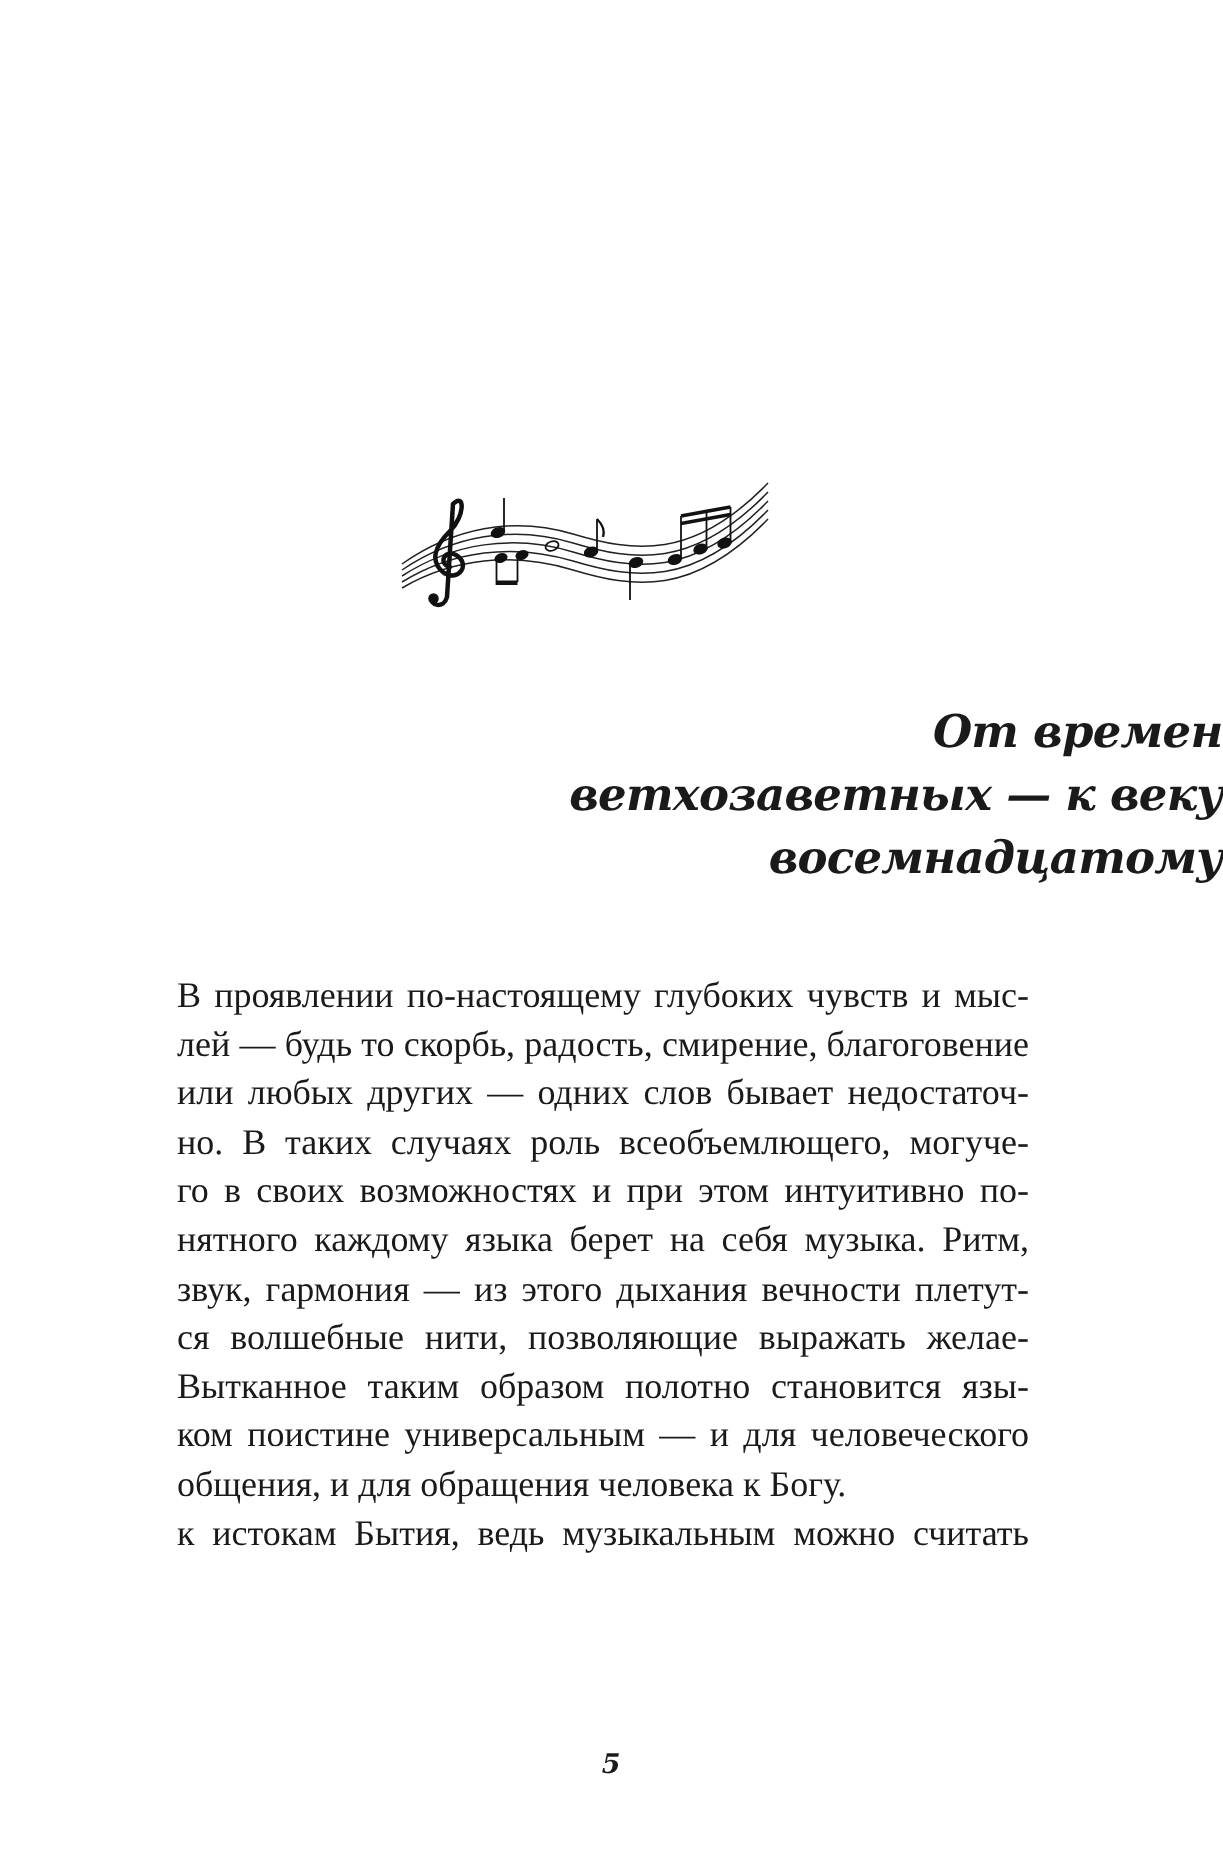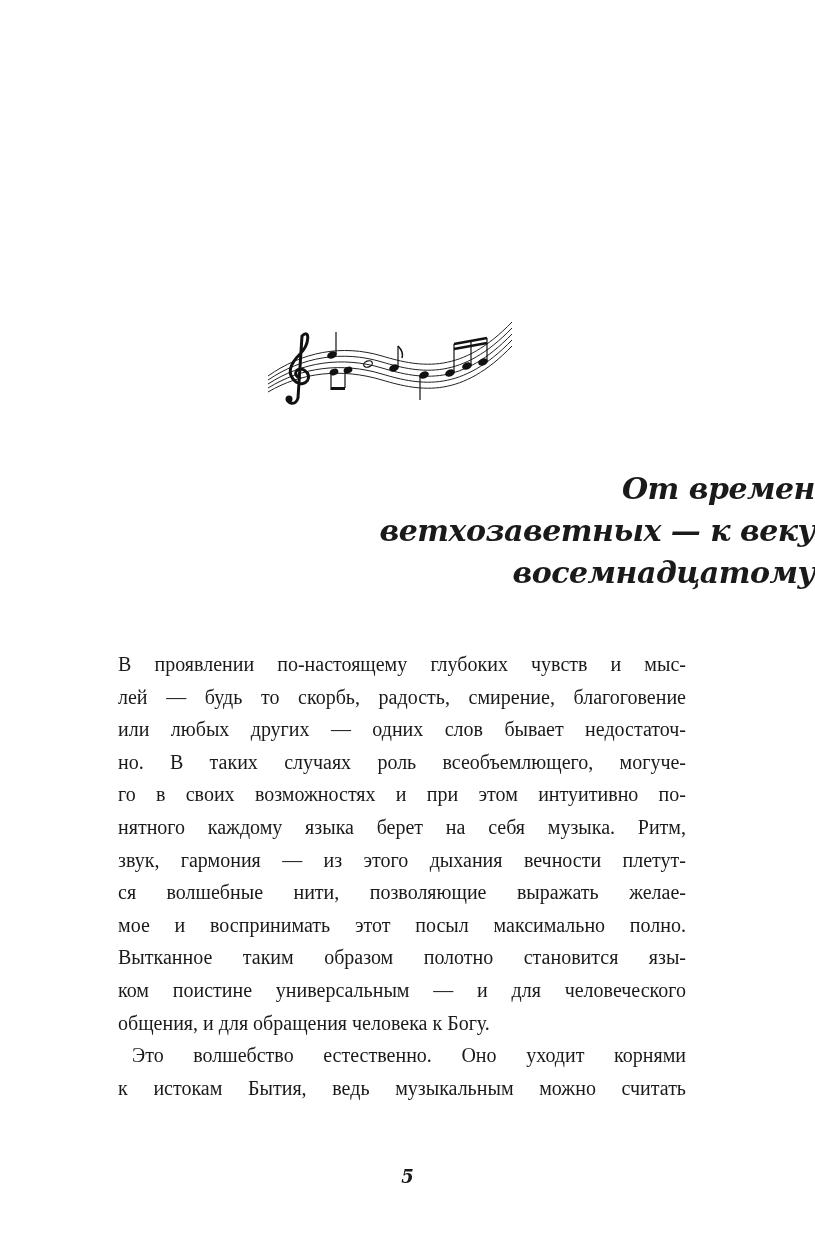--- a/index.html
+++ b/index.html
@@ -38,21 +38,21 @@
   .chapter-title .line {
     display: block;
     text-align: right;
   }
   .body-text {
     position: absolute;
     left: 118px;
     top: 648px;
     width: 568px;
     font-family: "Liberation Serif", serif;
-    font-size: 20px;
+    font-size: 24px;
     line-height: 32.6px;
     color: #1a1a1a;
   }
   .body-text .ln {
     display: block;
     text-align: justify;
     text-align-last: justify;
     white-space: nowrap;
     height: 32.6px;
   }
@@ -124,24 +124,22 @@
 <div class="body-text">
   <div>
     <span class="ln">В проявлении по-настоящему глубоких чувств и мыс-</span>
     <span class="ln">лей — будь то скорбь, радость, смирение, благоговение</span>
     <span class="ln">или любых других — одних слов бывает недостаточ-</span>
     <span class="ln">но. В таких случаях роль всеобъемлющего, могуче-</span>
     <span class="ln">го в своих возможностях и при этом интуитивно по-</span>
     <span class="ln">нятного каждому языка берет на себя музыка. Ритм,</span>
     <span class="ln">звук, гармония — из этого дыхания вечности плетут-</span>
     <span class="ln">ся волшебные нити, позволяющие выражать желае-</span>
-    <span class="ln">мое и воспринимать этот посыл максимально полно.</span>
     <span class="ln">Вытканное таким образом полотно становится язы-</span>
     <span class="ln">ком поистине универсальным — и для человеческого</span>
     <span class="ln last">общения, и для обращения человека к Богу.</span>
   </div>
   <div>
-    <span class="ln indent">Это волшебство естественно. Оно уходит корнями</span>
     <span class="ln">к истокам Бытия, ведь музыкальным можно считать</span>
   </div>
 </div>
 
 <div class="page-number">5</div>
 
 </body></html>

